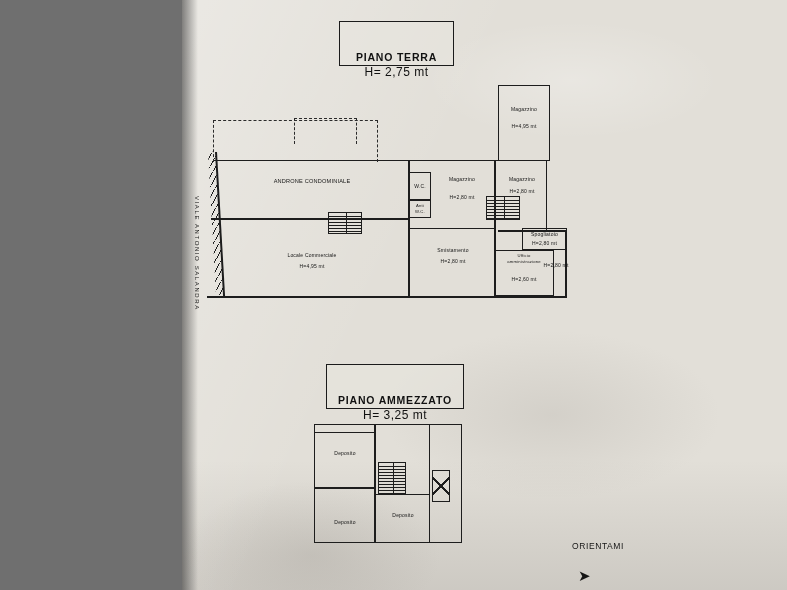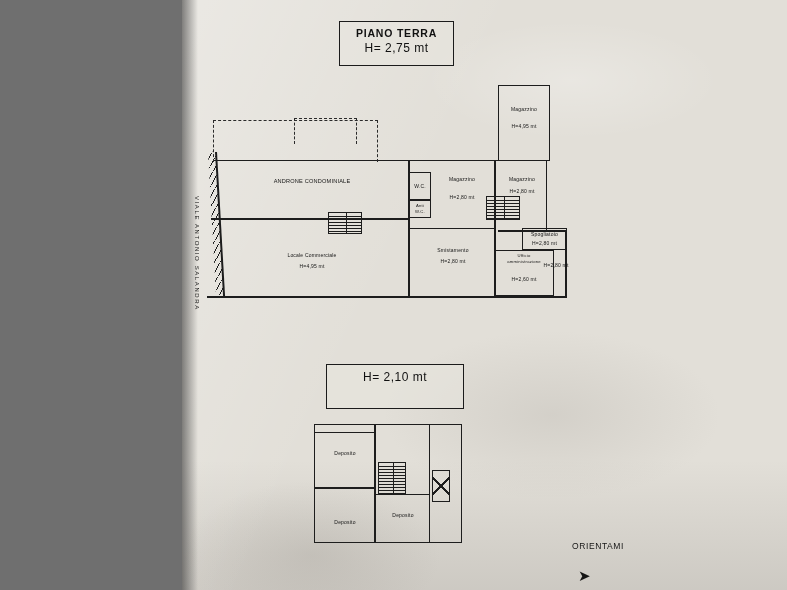--- a/index.html
+++ b/index.html
@@ -52,21 +52,21 @@
 
   .title-box {
     position: absolute;
     border: 1px solid #1b1b1b;
     background: rgba(232,229,222,0.55);
     text-align: center;
     color: #111;
     line-height: 1.35;
     padding: 4px 0 5px 0;
   }
-  .title-box .t1 { font-size: 10.5px; font-weight: bold; letter-spacing: 0.8px; }
+  .title-box .t1 { font-size: 10.5px; font-weight: bold; letter-spacing: 0.8px; margin-top: 24px; }
   .title-box .t2 { font-size: 12px;  font-weight: normal; letter-spacing: 0.5px; }
 
   
   .wall {
     position: absolute;
     background: #1d1d1d;
   }
   .wallbox {
     position: absolute;
     border: 1.6px solid #1d1d1d;
@@ -236,21 +236,22 @@
 
     <div class="lbl w" style="left:60px; top:177px; width:140px;">ANDRONE CONDOMINIALE</div>
 
     <div class="lbl" style="left:76px; top:252px; width:108px;">Locale Commerciale</div>
     <div class="lbl" style="left:76px; top:263px; width:108px;">H=4,95 mt</div>
 
     <div class="lbl" style="left:232px; top:247px; width:78px;">Smistamento</div>
     <div class="lbl" style="left:232px; top:258px; width:78px;">H=2,80 mt</div>
 
     <div class="title-box" style="left:144px; top:364px; width:136px; height:34px;">
-      <div class="t2">H= 2,10 mt</div>
+      <div class="t1">PIANO AMMEZZATO</div>
+      <div class="t2">H= 3,25 mt</div>
     </div>
 
     <div class="wallbox" style="left:132px; top:424px; width:148px; height:119px;"></div>
 
     <div class="wall" style="left:192px; top:424px; width:1.6px; height:119px;"></div>
     <div class="wall" style="left:247px; top:424px; width:1.4px; height:119px;"></div>
     <div class="wall" style="left:132px; top:487px; width:61px; height:1.6px;"></div>
     <div class="wall" style="left:132px; top:432px; width:61px; height:1.2px;"></div>
     <div class="wall" style="left:193px; top:494px; width:55px; height:1.2px;"></div>
 

